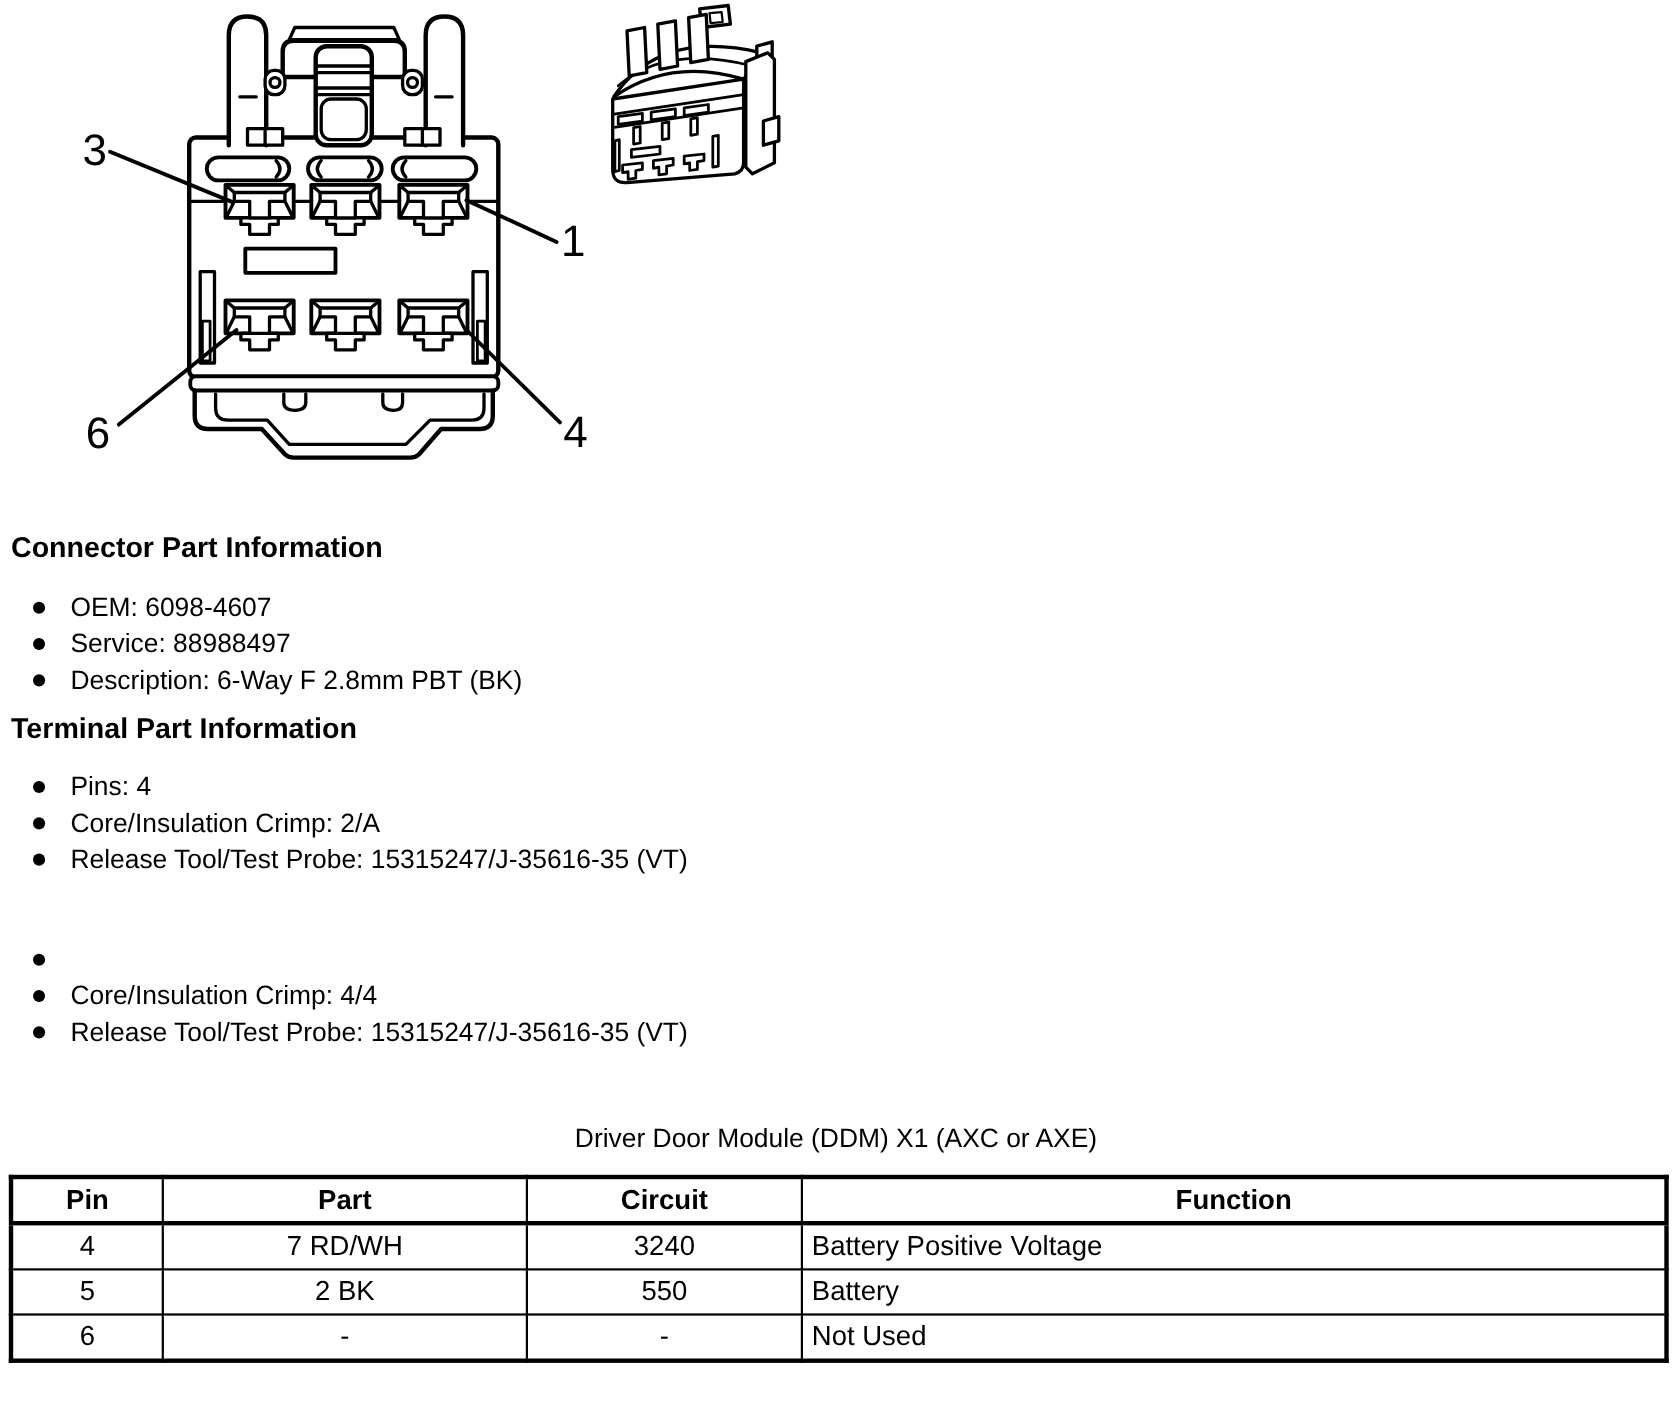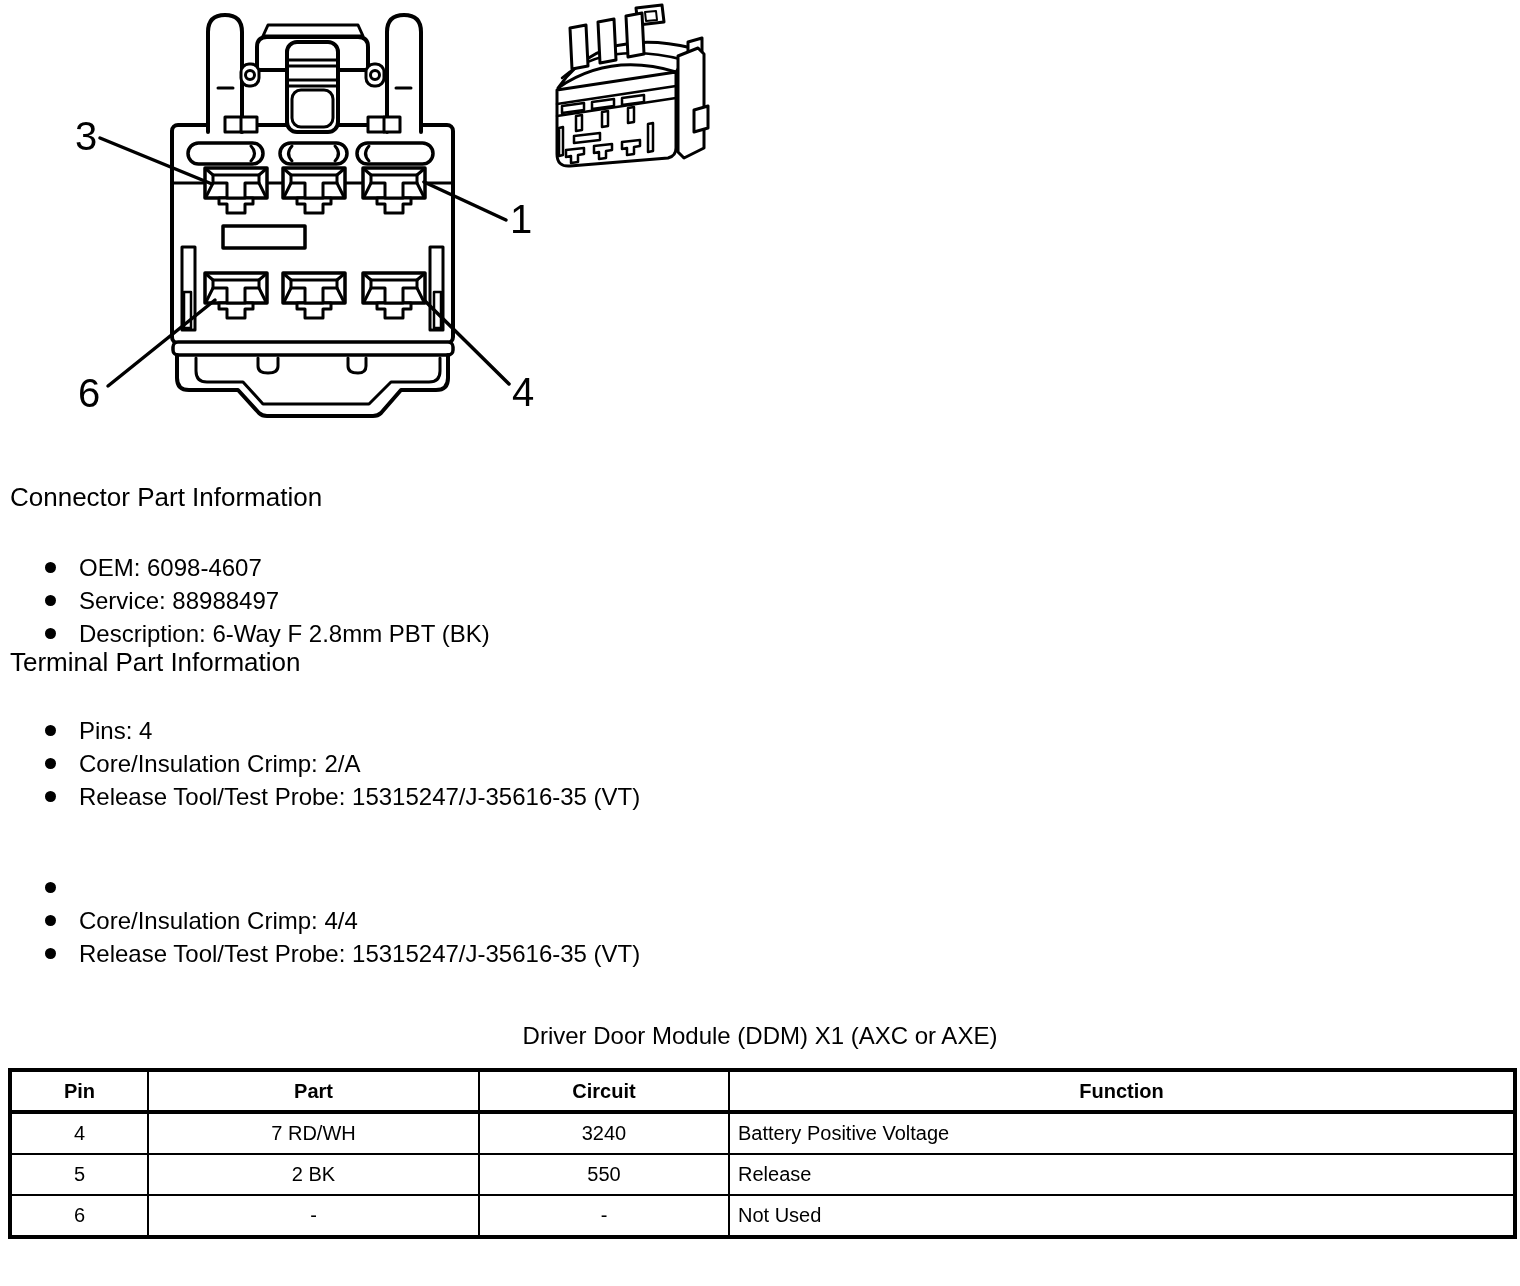--- a/index.html
+++ b/index.html
@@ -4,42 +4,42 @@
 <style>
   html,body{margin:0;padding:0;}
   body{
     width:1520px;height:1286px;position:relative;
     background:#ffffff;color:#000000;
     font-family:"Liberation Sans", sans-serif;
     overflow:hidden;
   }
   .abs{position:absolute;}
   .sec-heading{
-    font-size:26px;font-weight:normal;line-height:28px;white-space:nowrap;
+    font-size:26px;font-weight:bold;line-height:28px;white-space:nowrap;
   }
   ul.bullets{
-    list-style:none;margin:15px;padding:0;
+    list-style:none;margin:0;padding:0;
   }
   ul.bullets li{
     position:relative;height:33px;line-height:33px;
     padding-left:34px;font-size:24px;white-space:nowrap;
   }
   ul.bullets li .dot{
     position:absolute;left:0;top:11px;width:11px;height:11px;
     border-radius:50%;background:#000;
   }
   #table-title{
     left:0;top:1023px;width:1520px;text-align:center;
     font-size:24px;font-weight:normal;line-height:26px;
   }
   table.pintable{
     position:absolute;left:8px;top:1068px;
     border-collapse:collapse;table-layout:fixed;width:1505px;
     border:4px solid #000;
-    font-size:20px;
+    font-size:25px;
   }
   table.pintable th, table.pintable td{
     border:2px solid #000;
     padding:0 8px;overflow:hidden;white-space:nowrap;
   }
   table.pintable th{
     height:38px;font-weight:bold;text-align:center;
     border-bottom:4px solid #000;
   }
   table.pintable td{height:39px;text-align:center;font-weight:normal;}
@@ -205,21 +205,21 @@
     <tr>
       <td>4</td>
       <td>7 RD/WH</td>
       <td>3240</td>
       <td class="fn">Battery Positive Voltage</td>
     </tr>
     <tr>
       <td>5</td>
       <td>2 BK</td>
       <td>550</td>
-      <td class="fn">Release</td>
+      <td class="fn">Battery</td>
     </tr>
     <tr>
       <td>6</td>
       <td>-</td>
       <td>-</td>
       <td class="fn">Not Used</td>
     </tr>
   </tbody>
 </table>
 

